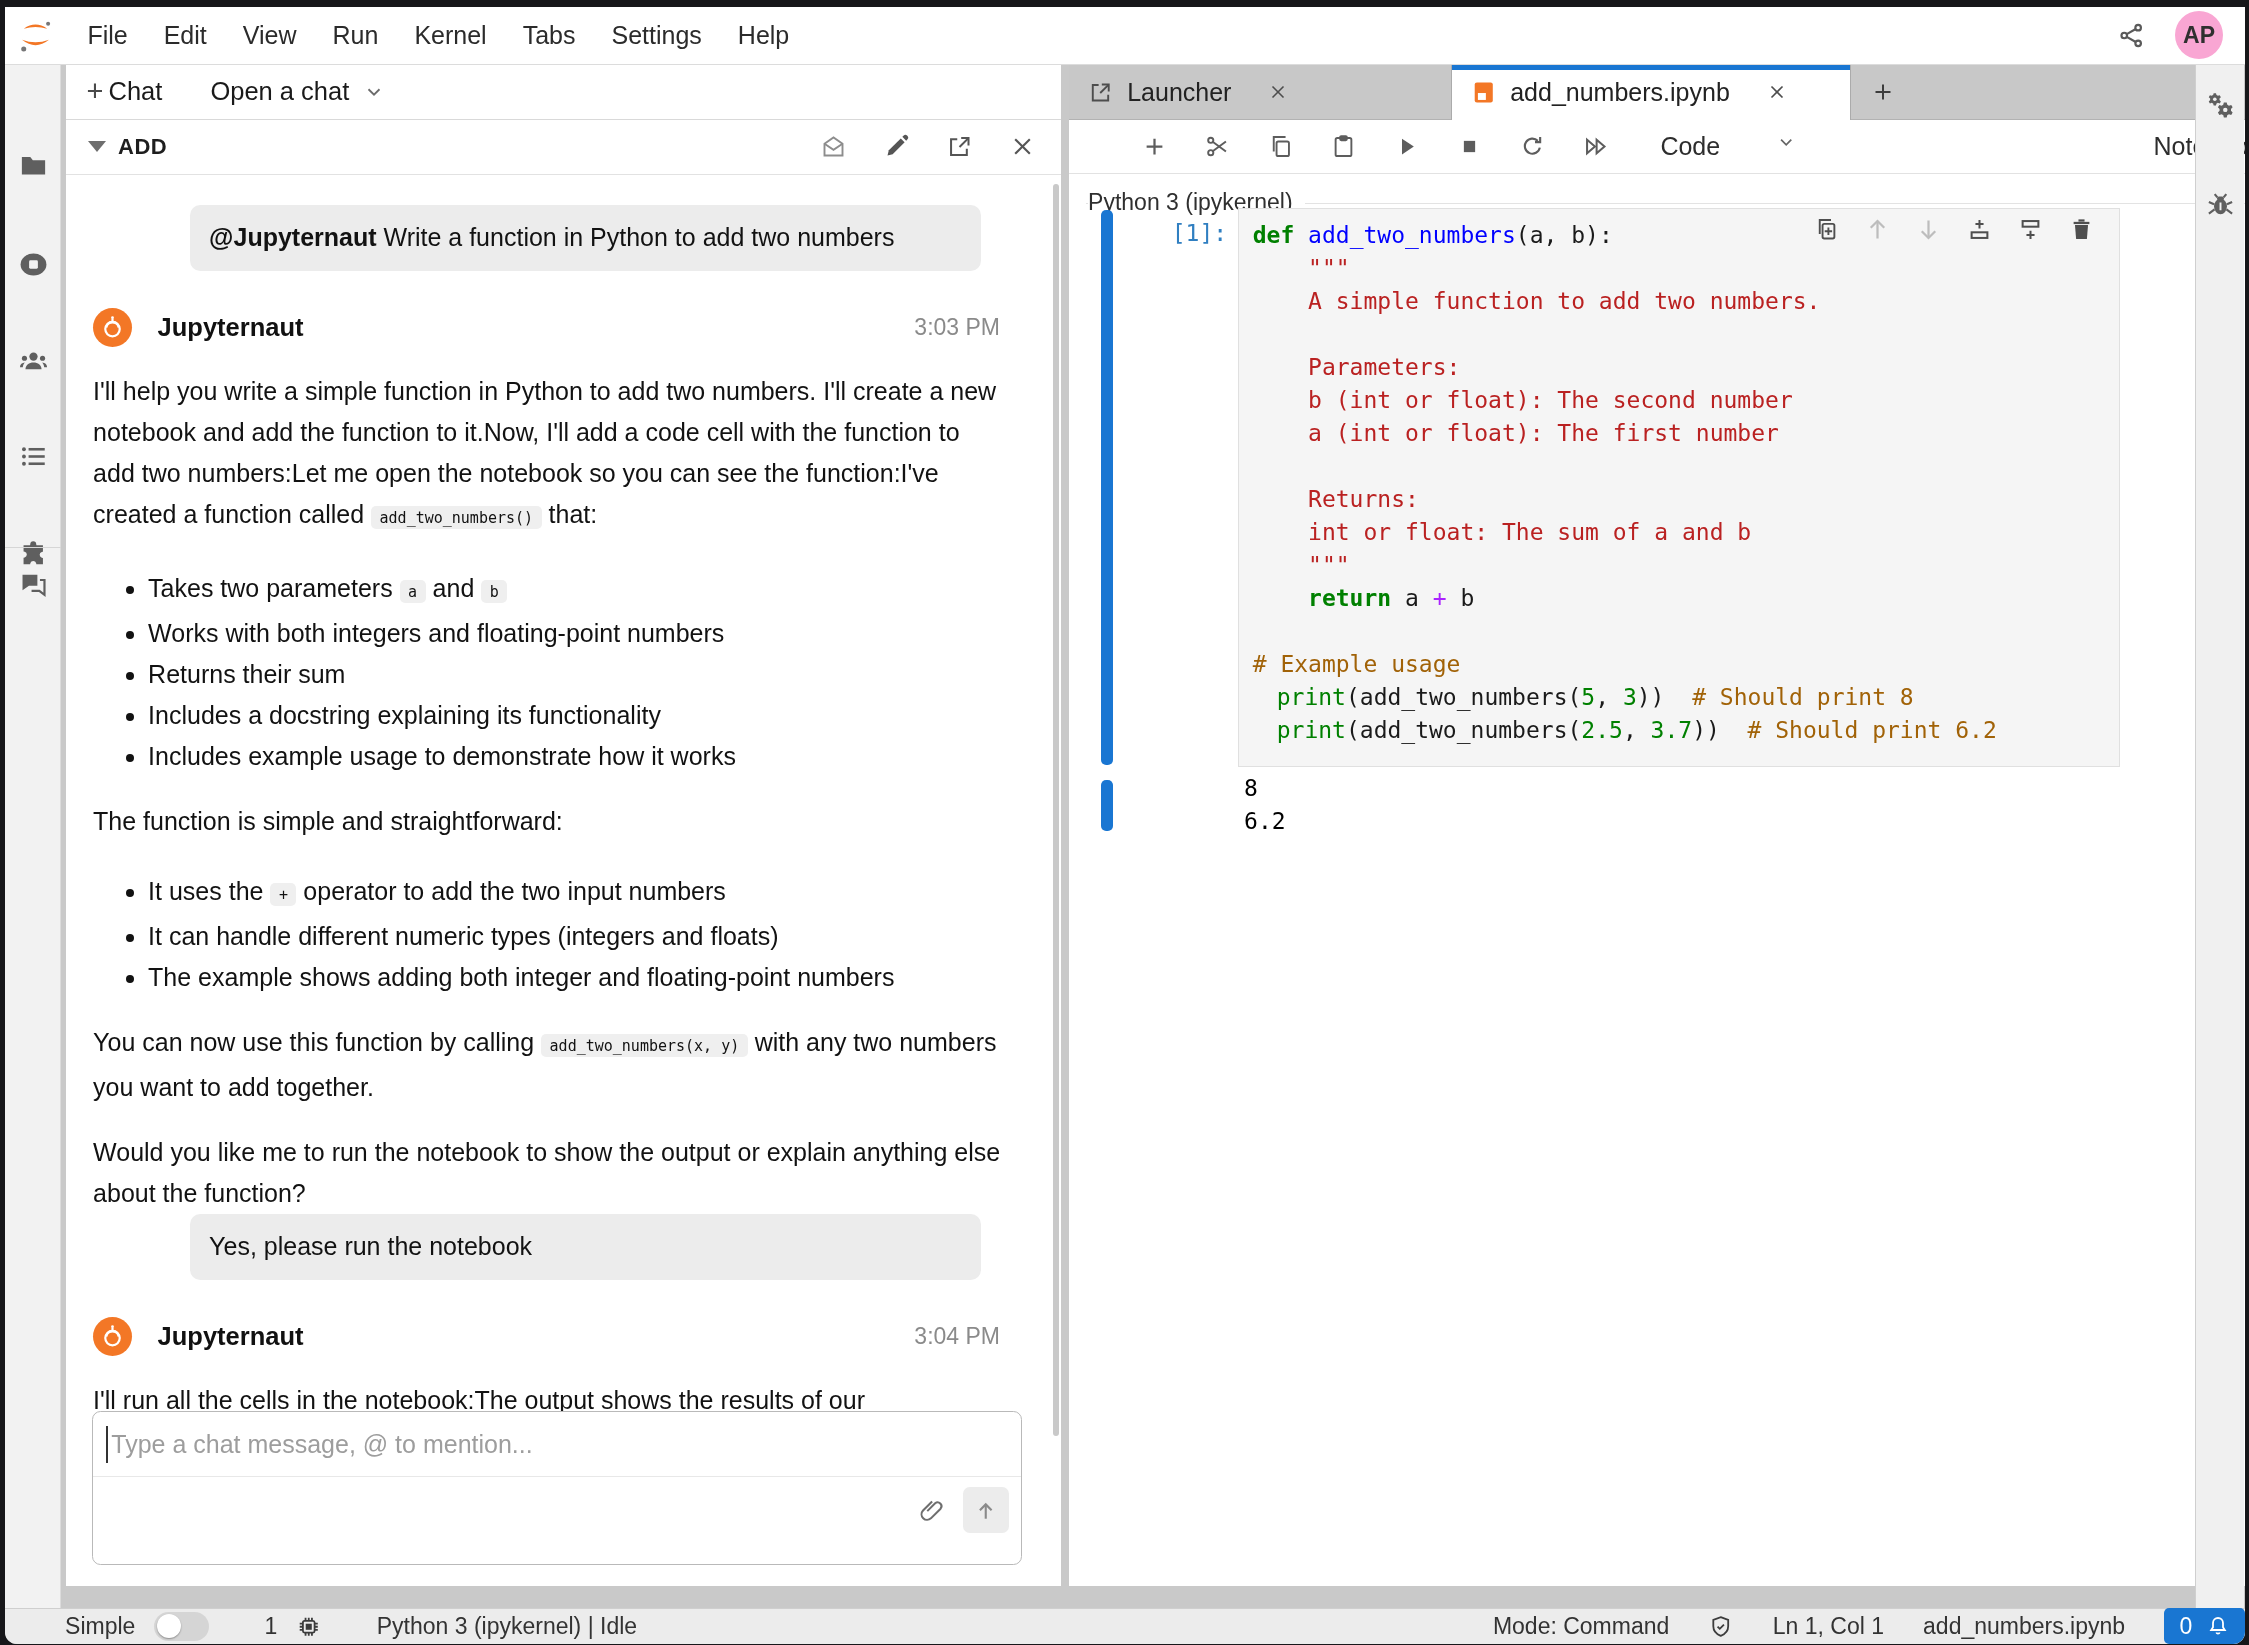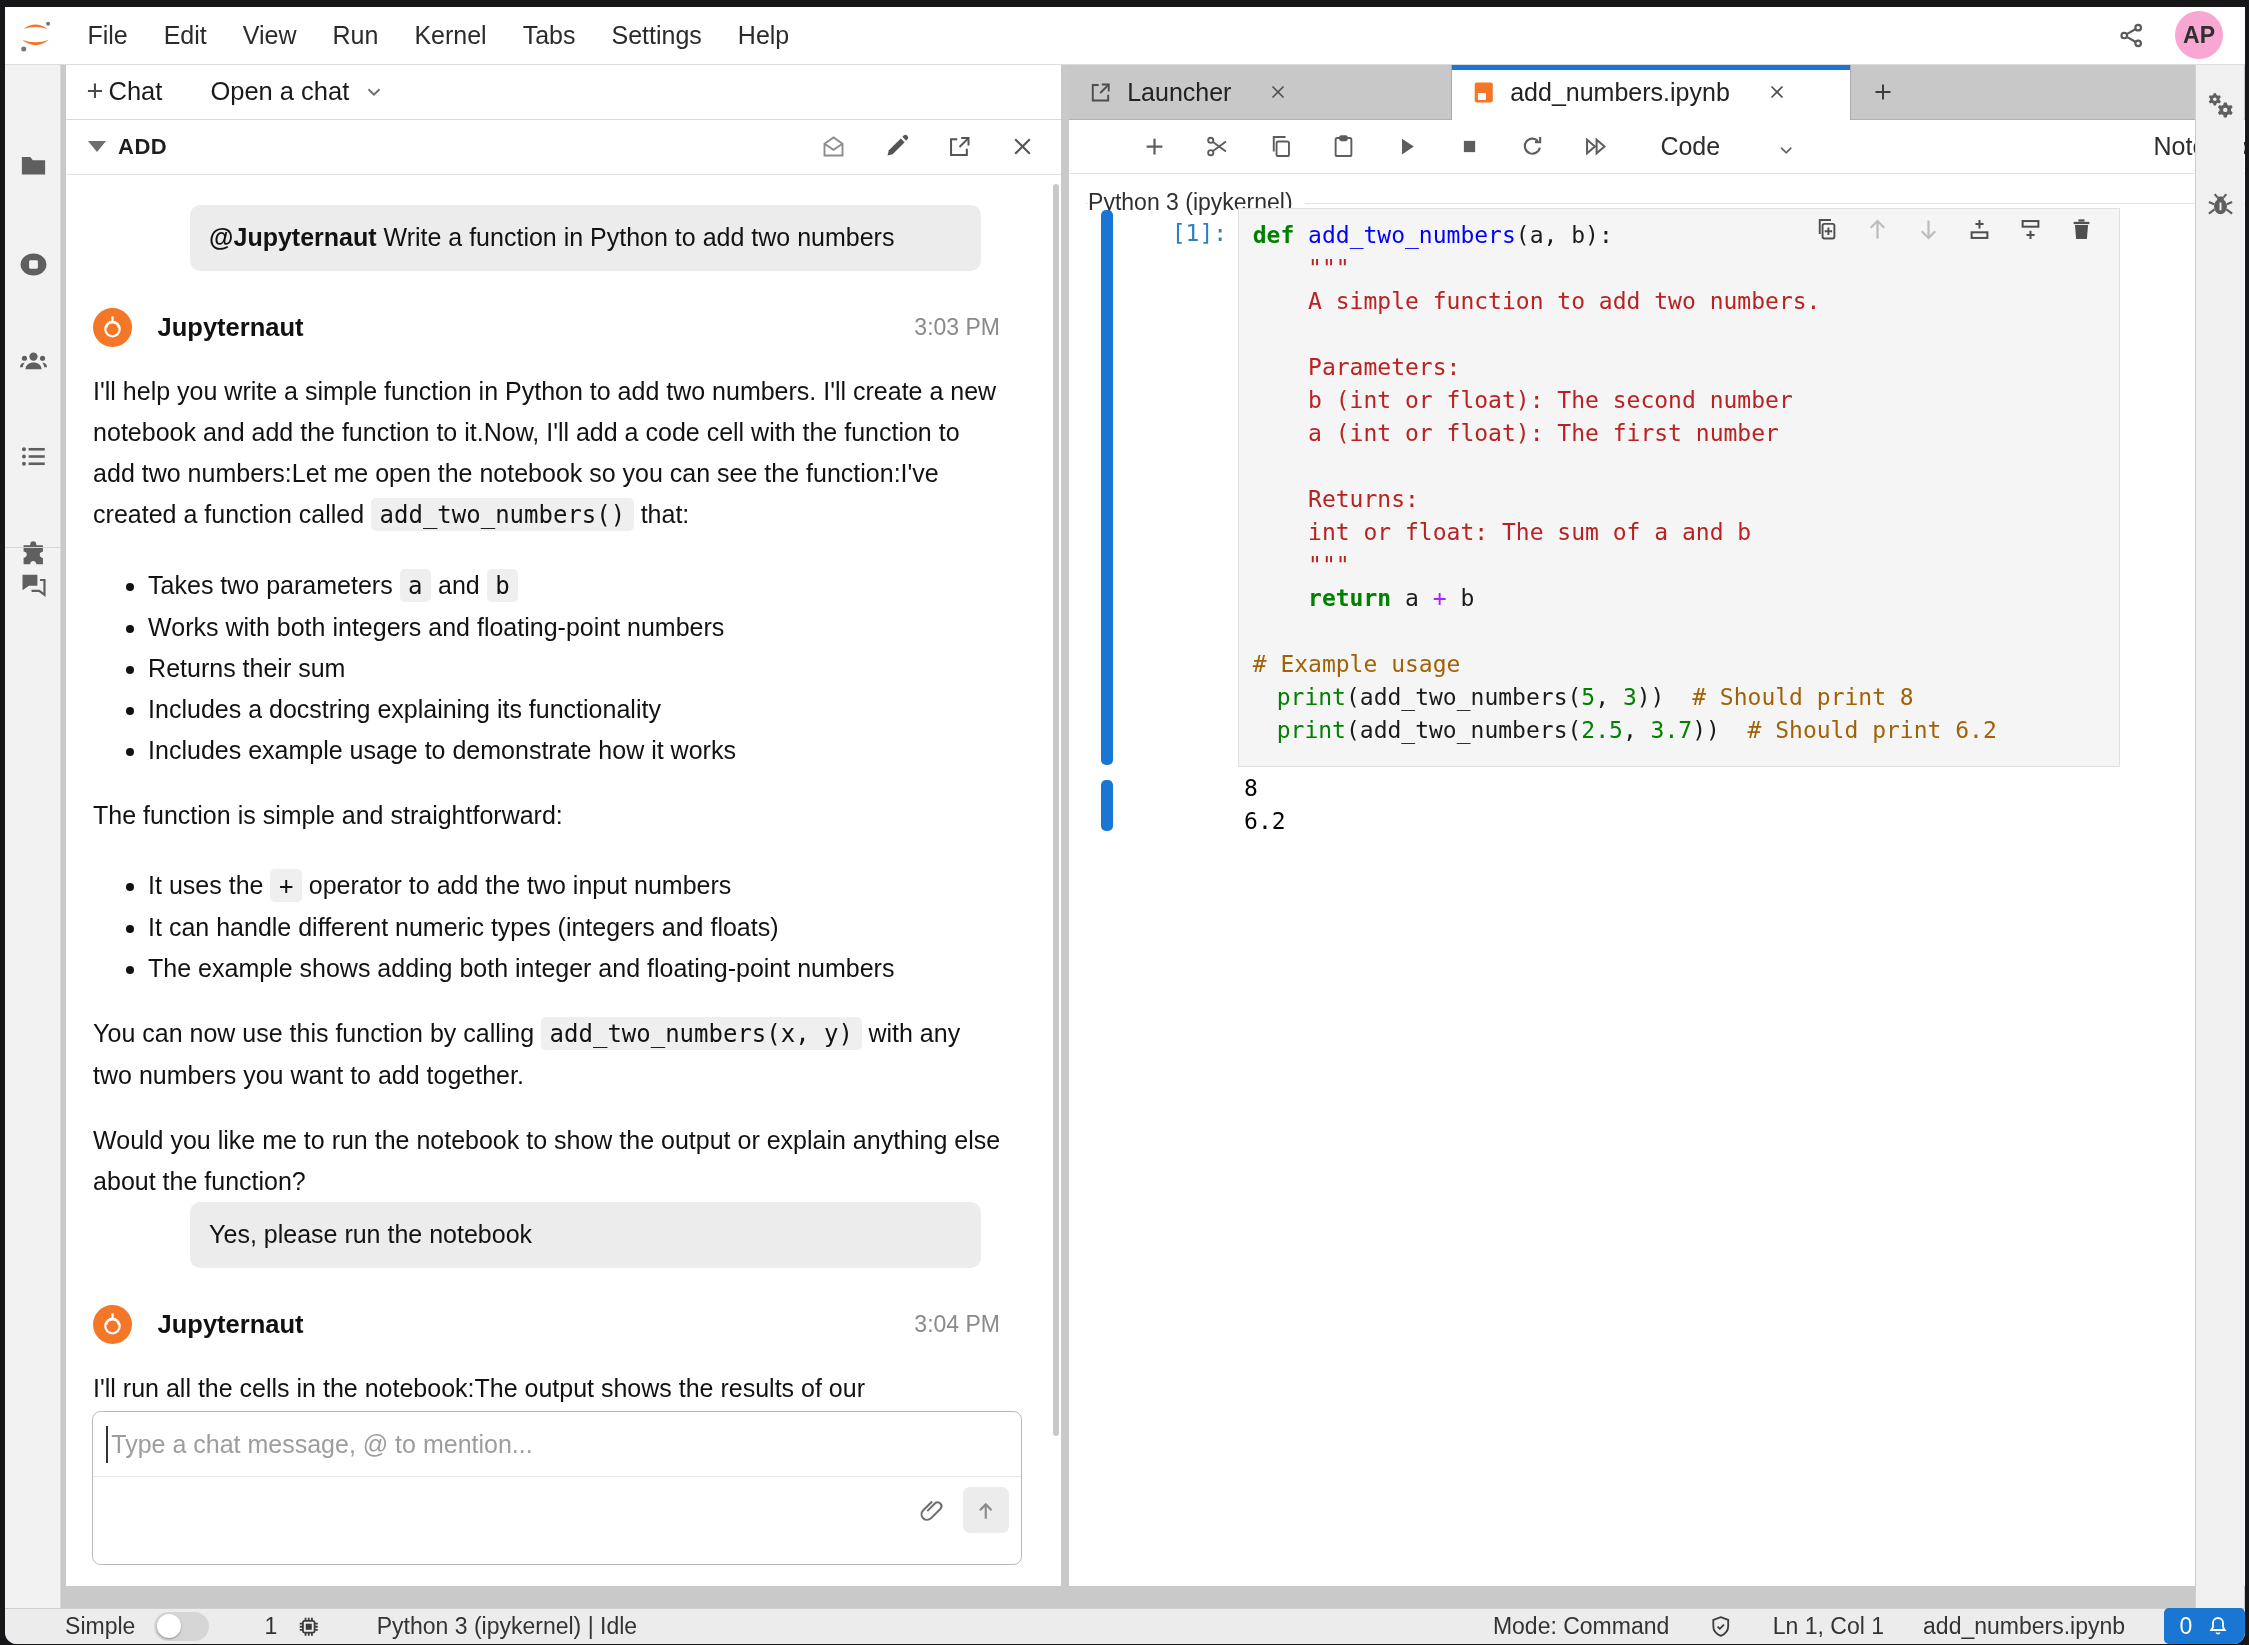--- a/index.html
+++ b/index.html
@@ -55,21 +55,21 @@
             margin:0 24px 0 97px; }
   .agent-head { display:flex; align-items:center; margin-top:37px; }
   .jn-avatar { width:39px; height:39px; border-radius:50%; background:#f37726; margin-right:25.5px;
                display:flex; align-items:center; justify-content:center; flex:0 0 auto; }
   .jn-avatar svg { width:31px; height:31px; }
   .agent-name { font-size:25.5px; font-weight:bold; color:#111; }
   .msg-time { margin-left:auto; font-size:23px; color:#8a8a8a; padding-right:5.1px; }
   .msg-body p { margin-top:24px; line-height:41px; }
   .msg-body ul { margin-top:29px; padding-left:55px; }
   .msg-body li { line-height:41px; }
-  code.inline { font-family:"DejaVu Sans Mono","Liberation Mono",monospace; font-size:24px;
+  code.inline { font-family:"DejaVu Sans Mono","Liberation Mono",monospace; font-size:15px;
                 background:#efefef; border-radius:5.1px; padding:2.6px 8.5px; }
 
   .chat-scrollthumb { position:absolute; right:1.7px; top:119px; width:6px; height:1252px;
                       background:#c9c9c9; border-radius:3.4px; }
 
   .chat-input { position:absolute; left:25.5px; right:39px; bottom:20.4px; height:154px; background:#fff;
                 border:1.7px solid #b9b9b9; border-radius:8.5px; }
   .ci-row1 { height:65px; border-bottom:0.9px solid #e8e8e8; display:flex; align-items:center; padding-left:13.6px; }
   .ci-caret { width:1.7px; height:37px; background:#333; margin-right:3.4px; }
   .ci-placeholder { font-size:25px; color:#9d9d9d; }
@@ -89,21 +89,21 @@
   .tab .tab-close { margin-left:36px; color:#4d4d4d; } .tab .tab-close svg { width:22px; height:22px; }
   .tab.active { background:#fff; border-right:0.9px solid #ababab; }
   .tab.active::before { content:""; position:absolute; left:0; top:0; width:100%; height:5.1px; background:#1976d2; }
   .tab-launcher { width:383px; } .tab-notebook { width:399px; }
   .tab-add { display:flex; align-items:center; padding:0 20.4px; color:#3c3c3c; }
   .tab-add svg { width:24px; height:24px; }
 
   .nb-toolbar { position:absolute; left:0; top:55px; width:100%; height:54px; background:#fff;
                 border-bottom:0.9px solid #e2e2e2; display:flex; align-items:center; padding:0 25.5px 0 72px; color:#5d5d5d; }
   .nb-toolbar .tb-icon { margin-right:36px; display:flex; } .nb-toolbar .tb-icon svg { width:27px; height:27px; }
-  .celltype { display:flex; align-items:flex-end; gap:56px; font-size:25px; color:#2d2d2d; margin-left:15.3px; }
+  .celltype { display:flex; align-items:flex-start; gap:56px; font-size:25px; color:#2d2d2d; margin-left:15.3px; }
   .celltype svg { width:20.4px; height:20.4px; color:#666; }
   .nb-toolbar-right { margin-left:auto; display:flex; align-items:center; gap:22px; }
   .nb-label { font-size:25px; color:#2d2d2d; }
   .nb-toolbar-right svg { width:25.5px; height:25.5px; }
 
   .nb-content { position:absolute; left:0; top:109px; width:100%; bottom:0; background:#fff; overflow:hidden; }
   .nb-scrolltrack { position:absolute; right:0; top:0; width:19px; height:100%; background:#c9c9c9; }
   .nb-scrollthumb { position:absolute; right:2.6px; top:8.5px; width:13.6px; height:468px; background:#aeaeae; border-radius:6.8px; }
 
   .kernel-line { position:absolute; left:17px; right:48px; top:29px; border-top:0.9px solid #e3e3e3; }

